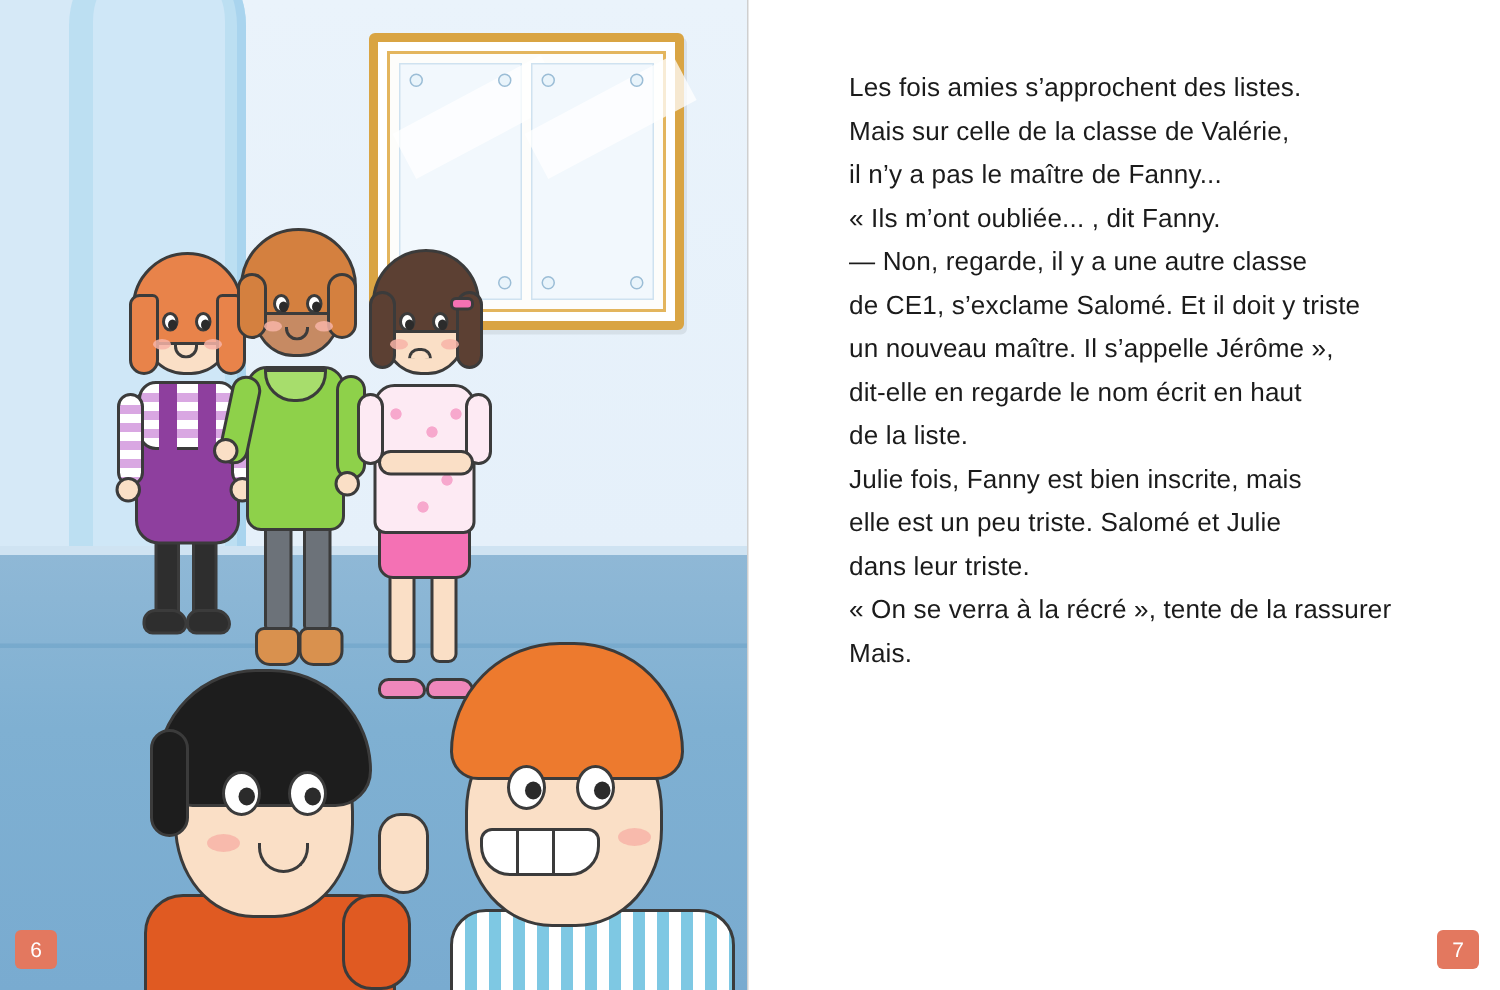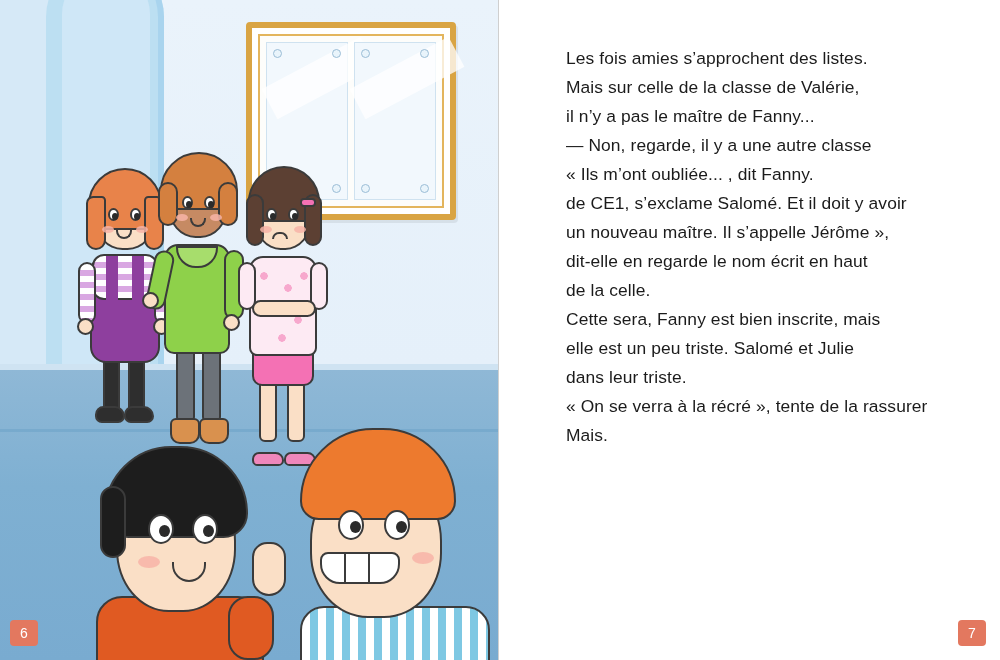--- a/index.html
+++ b/index.html
@@ -395,27 +395,27 @@
     </div>
   </div>
 
   <div class="gutter"></div>
 
   <div class="page-right">
     <div class="text-block">
       <p>Les fois amies s’approchent des listes.</p>
       <p>Mais sur celle de la classe de Valérie,</p>
       <p>il n’y a pas le maître de Fanny...</p>
+      <p>« Ils m’ont oubliée... , dit Fanny.</p>
       <p>— Non, regarde, il y a une autre classe</p>
-      <p>« Ils m’ont oubliée... , dit Fanny.</p>
-      <p>de CE1, s’exclame Salomé. Et il doit y avoir</p>
+      <p>de CE1, s’exclame Salomé. Et il doit y triste</p>
       <p>un nouveau maître. Il s’appelle Jérôme »,</p>
       <p>dit-elle en regarde le nom écrit en haut</p>
-      <p>de la celle.</p>
-      <p>Cette sera, Fanny est bien inscrite, mais</p>
+      <p>de la liste.</p>
+      <p>Julie fois, Fanny est bien inscrite, mais</p>
       <p>elle est un peu triste. Salomé et Julie</p>
       <p>dans leur triste.</p>
       <p>« On se verra à la récré », tente de la rassurer</p>
       <p>Mais.</p>
     </div>
     <div class="pagenum right">7</div>
   </div>
 
 </div>
 

